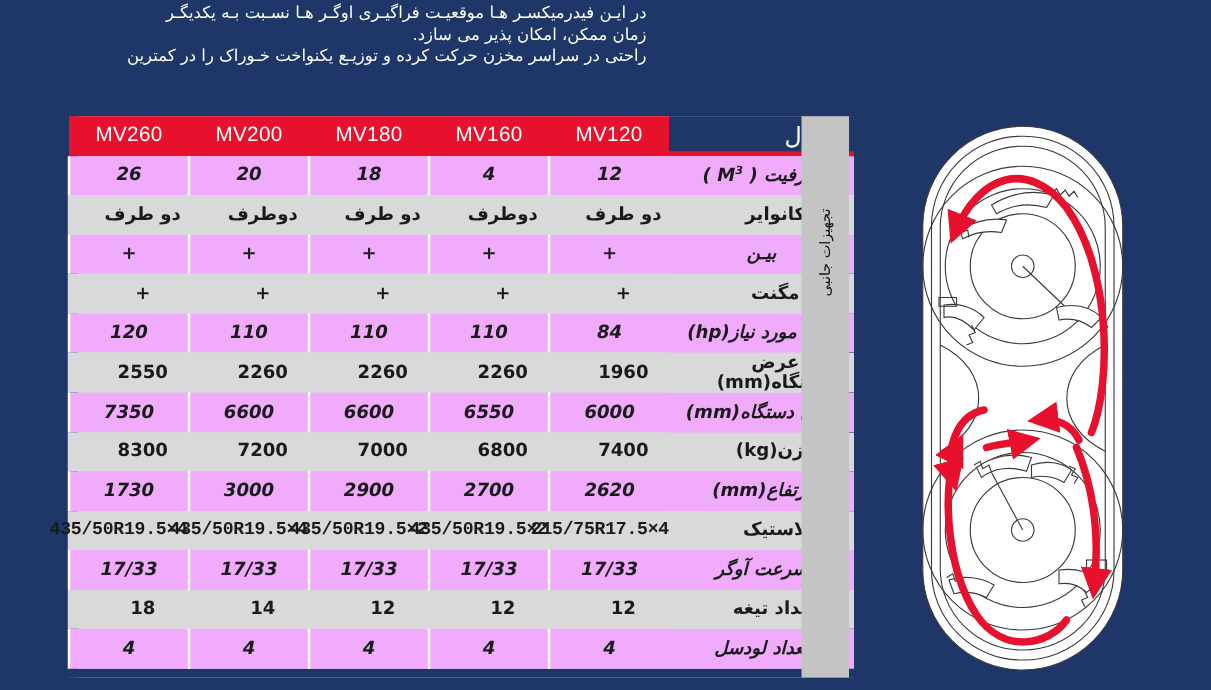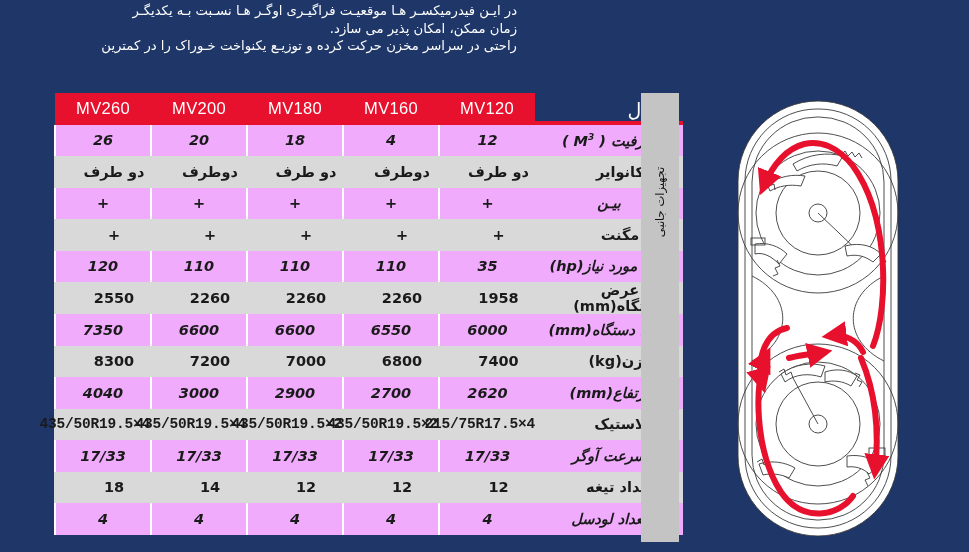--- a/index.html
+++ b/index.html
@@ -227,29 +227,29 @@
         <tr class="r-gray">
           <td class="label-cell">مگنت</td>
           <td>+</td>
           <td>+</td>
           <td>+</td>
           <td>+</td>
           <td>+</td>
         </tr>
         <tr class="r-white">
           <td class="label-cell">توان مورد نیاز(hp)</td>
-          <td>35</td>
+          <td>84</td>
           <td>110</td>
           <td>110</td>
           <td>110</td>
           <td>120</td>
         </tr>
         <tr class="r-gray">
           <td class="label-cell">عرض دستگاه(mm)</td>
-          <td>1958</td>
+          <td>1960</td>
           <td>2260</td>
           <td>2260</td>
           <td>2260</td>
           <td>2550</td>
         </tr>
         <tr class="r-white">
           <td class="label-cell">طول دستگاه(mm)</td>
           <td>6000</td>
           <td>6550</td>
           <td>6600</td>
@@ -263,21 +263,21 @@
           <td>7000</td>
           <td>7200</td>
           <td>8300</td>
         </tr>
         <tr class="r-white">
           <td class="label-cell">ارتفاع(mm)</td>
           <td>2620</td>
           <td>2700</td>
           <td>2900</td>
           <td>3000</td>
-          <td>4040</td>
+          <td>1730</td>
         </tr>
         <tr class="r-gray">
           <td class="label-cell">لاستیک</td>
           <td class="tire-text">4×215/75R17.5</td>
           <td class="tire-text">2×435/50R19.5</td>
           <td class="tire-text">2×435/50R19.5</td>
           <td class="tire-text">4×435/50R19.5</td>
           <td class="tire-text">4×435/50R19.5</td>
         </tr>
         <tr class="r-white">

